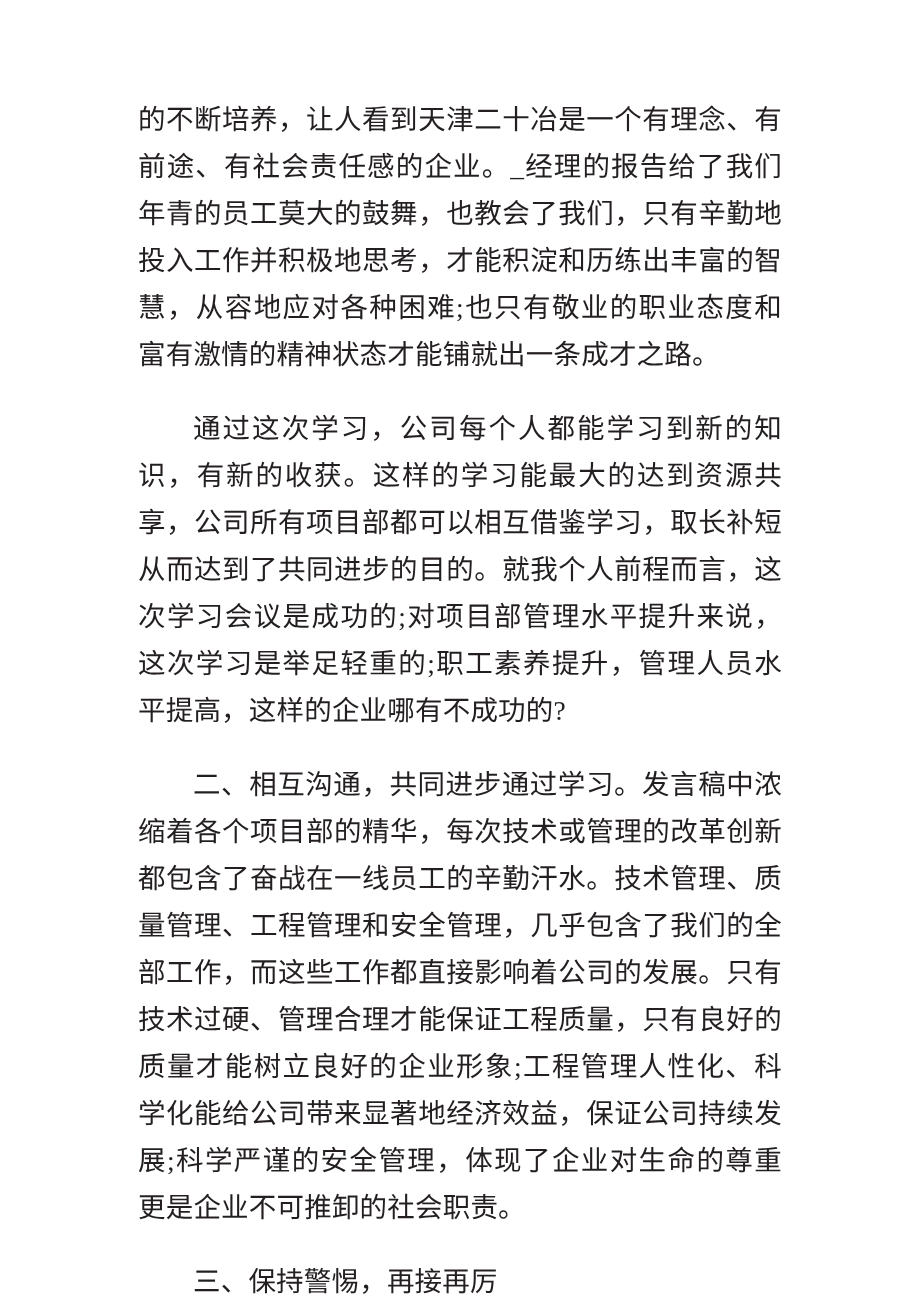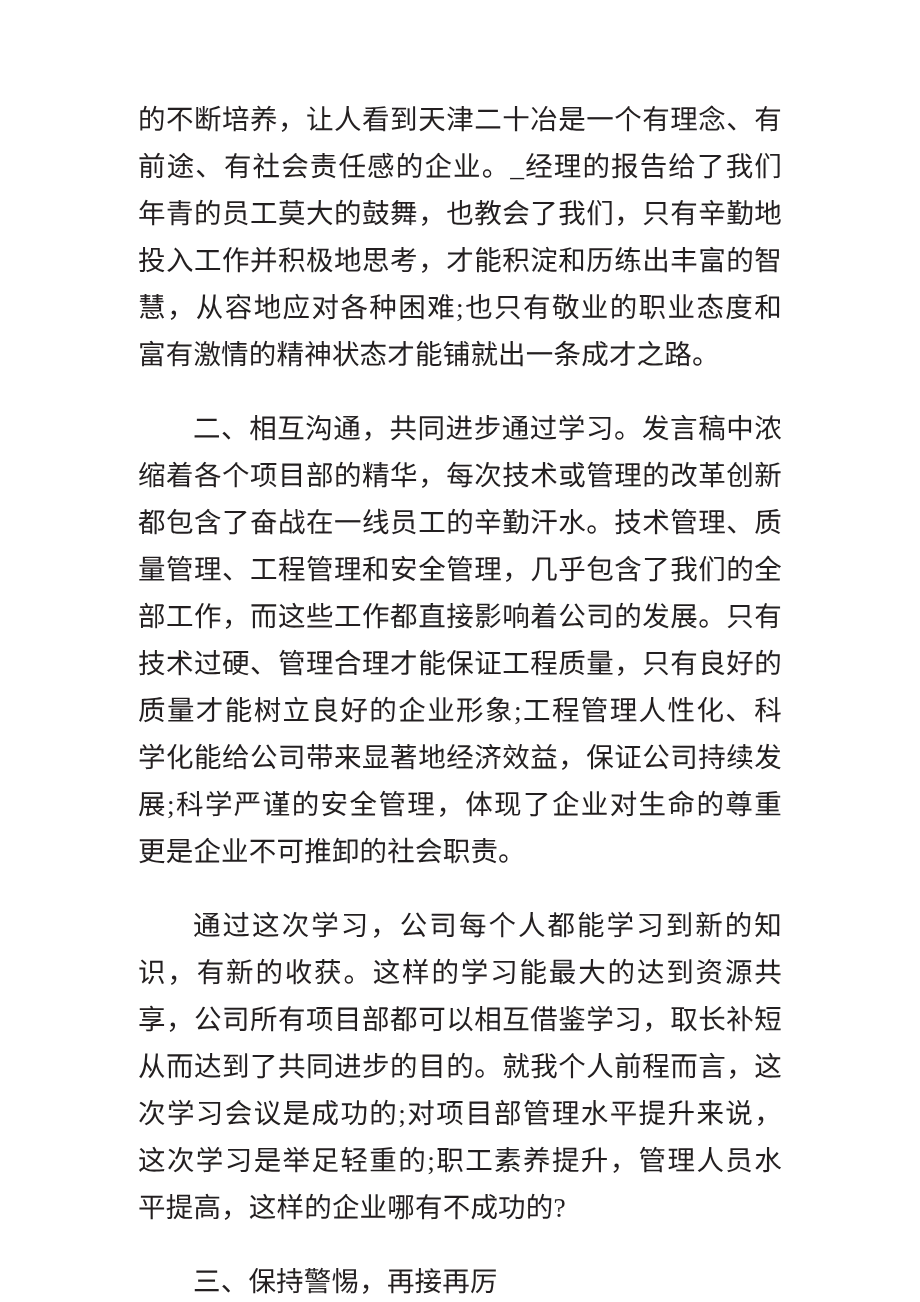--- a/index.html
+++ b/index.html
@@ -52,20 +52,20 @@
   }
 </style>
 </head>
 <body>
 
 <div class="page">
   <div class="doc-body">
 
     <p class="para continuation">的不断培养，让人看到天津二十冶是一个有理念、有前途、有社会责任感的企业。_经理的报告给了我们年青的员工莫大的鼓舞，也教会了我们，只有辛勤地投入工作并积极地思考，才能积淀和历练出丰富的智慧，从容地应对各种困难;也只有敬业的职业态度和富有激情的精神状态才能铺就出一条成才之路。</p>
 
+    <p class="para indented">通过这次学习，公司每个人都能学习到新的知识，有新的收获。这样的学习能最大的达到资源共享，公司所有项目部都可以相互借鉴学习，取长补短从而达到了共同进步的目的。就我个人前程而言，这次学习会议是成功的;对项目部管理水平提升来说，这次学习是举足轻重的;职工素养提升，管理人员水平提高，这样的企业哪有不成功的?</p>
+
     <p class="para indented">二、相互沟通，共同进步通过学习。发言稿中浓缩着各个项目部的精华，每次技术或管理的改革创新都包含了奋战在一线员工的辛勤汗水。技术管理、质量管理、工程管理和安全管理，几乎包含了我们的全部工作，而这些工作都直接影响着公司的发展。只有技术过硬、管理合理才能保证工程质量，只有良好的质量才能树立良好的企业形象;工程管理人性化、科学化能给公司带来显著地经济效益，保证公司持续发展;科学严谨的安全管理，体现了企业对生命的尊重更是企业不可推卸的社会职责。</p>
-
-    <p class="para indented">通过这次学习，公司每个人都能学习到新的知识，有新的收获。这样的学习能最大的达到资源共享，公司所有项目部都可以相互借鉴学习，取长补短从而达到了共同进步的目的。就我个人前程而言，这次学习会议是成功的;对项目部管理水平提升来说，这次学习是举足轻重的;职工素养提升，管理人员水平提高，这样的企业哪有不成功的?</p>
 
     <p class="para indented">三、保持警惕，再接再厉</p>
 
   </div>
 </div>
 
 </body></html>

